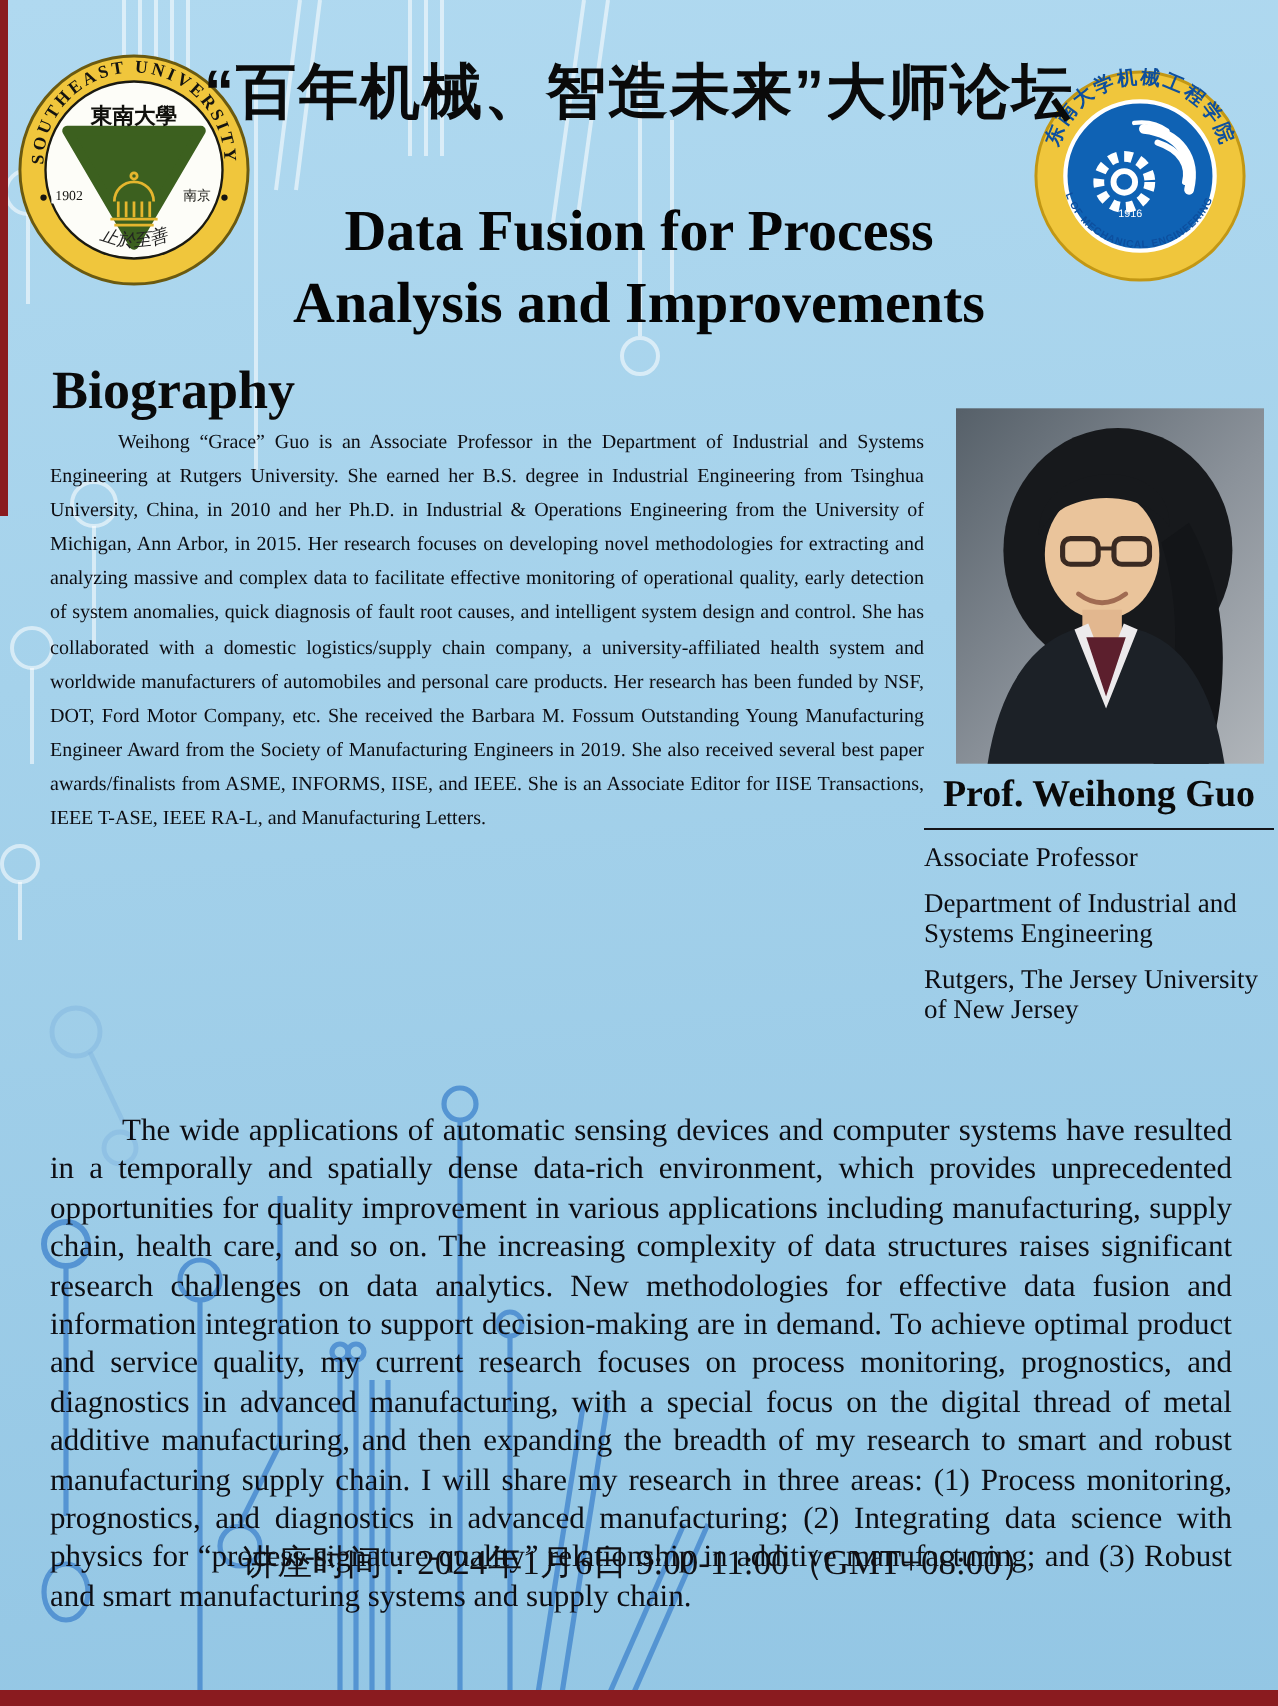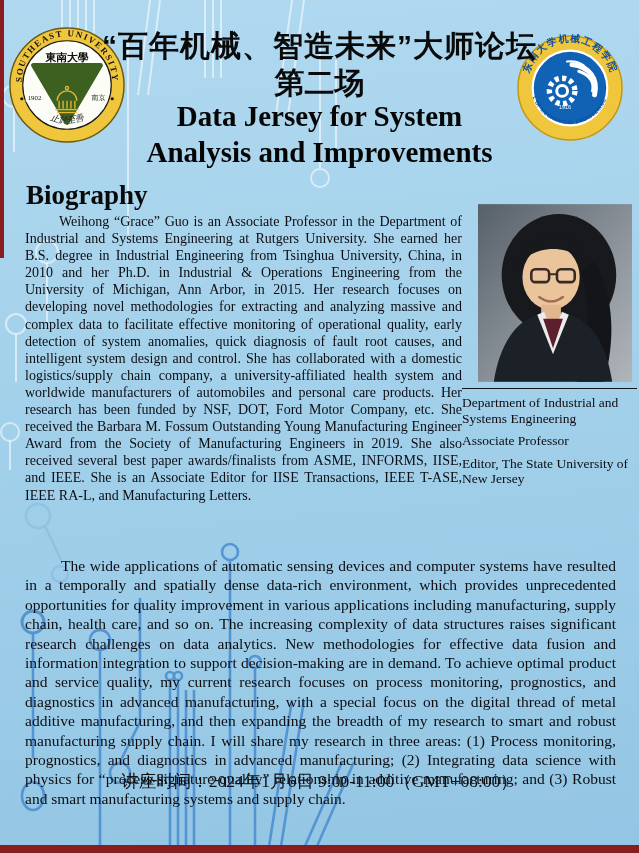--- a/index.html
+++ b/index.html
@@ -23,21 +23,21 @@
   .title-cn-2{top:63px;font-size:30px;}
   .title-en{position:absolute;left:0;width:639px;text-align:center;font-weight:bold;color:#050505;font-size:29px;}
   .title-en-1{top:100px;}
   .title-en-2{top:136px;}
 
   .section-heading{position:absolute;font-weight:bold;font-size:27px;color:#0a0a0a;}
   .bio-heading{left:26px;top:180px;}
   .abs-heading{left:26px;top:497px;}
 
   .bio-text{position:absolute;left:25px;top:213px;width:437px;
-    font-size:14px;line-height:17.1px;text-align:justify;text-indent:34px;}
+    font-size:10px;line-height:17.1px;text-align:justify;text-indent:34px;}
   .abs-text{position:absolute;left:25px;top:556px;width:591px;
     font-size:15.5px;line-height:19.4px;text-align:justify;text-indent:36px;}
 
   .speaker-col{position:absolute;left:462px;top:203px;width:175px;}
   .photo{margin-left:16px;width:154px;height:180px;display:block;}
   .speaker-name{margin-top:4px;text-align:center;font-weight:bold;font-size:19px;color:#0a0a0a;}
   .speaker-rule{margin:5px 0 6px 0;border:none;border-top:1.6px solid #15151a;}
   .speaker-line{font-size:13.5px;line-height:15.5px;margin-bottom:7px;}
 
   .event-block{position:absolute;left:0;top:768px;width:639px;text-align:center;}
@@ -162,22 +162,21 @@
         <circle cx="47" cy="58" r="13" fill="none" stroke="#ffffff" stroke-width="5.5" stroke-dasharray="4.2 3.4"></circle>
         <circle cx="47" cy="58" r="5.5" fill="none" stroke="#ffffff" stroke-width="3"></circle>
         <path d="M57,31 C75,33 84,46 80,62" fill="none" stroke="#ffffff" stroke-width="5" stroke-linecap="round"></path>
         <path d="M64,38 C76,42 80,50 78,58" fill="none" stroke="#ffffff" stroke-width="3.2" stroke-linecap="round"></path>
         <path d="M52,28 C59,27 65,29 69,32" fill="none" stroke="#ffffff" stroke-width="2.2" stroke-linecap="round"></path>
       </g>
       <text x="50" y="76" text-anchor="middle" font-size="5.5" fill="#ffffff" font-family="Liberation Sans,sans-serif">1916</text>
     </svg>
 
     <div class="title-cn title-cn-1">“百年机械、智造未来”大师论坛</div>
-    <div class="title-cn title-cn-2">第二场</div>
-    <div class="title-en title-en-1">Data Jersey for System</div>
+    <div class="title-en title-en-1">Data Fusion for Process</div>
     <div class="title-en title-en-2">Analysis and Improvements</div>
 
     <div class="section-heading bio-heading">Biography</div>
     <div class="bio-text">Weihong “Grace” Guo is an Associate Professor in the Department of Industrial and Systems Engineering at Rutgers University. She earned her B.S. degree in Industrial Engineering from Tsinghua University, China, in 2010 and her Ph.D. in Industrial &amp; Operations Engineering from the University of Michigan, Ann Arbor, in 2015. Her research focuses on developing novel methodologies for extracting and analyzing massive and complex data to facilitate effective monitoring of operational quality, early detection of system anomalies, quick diagnosis of fault root causes, and intelligent system design and control. She has collaborated with a domestic logistics/supply chain company, a university-affiliated health system and worldwide manufacturers of automobiles and personal care products. Her research has been funded by NSF, DOT, Ford Motor Company, etc. She received the Barbara M. Fossum Outstanding Young Manufacturing Engineer Award from the Society of Manufacturing Engineers in 2019. She also received several best paper awards/finalists from ASME, INFORMS, IISE, and IEEE. She is an Associate Editor for IISE Transactions, IEEE T-ASE, IEEE RA-L, and Manufacturing Letters.</div>
 
     <div class="speaker-col">
       <svg class="photo" viewBox="0 0 156 180">
         <defs>
           <linearGradient id="photoBg" x1="0" y1="0" x2="1" y2="1">
             <stop offset="0" stop-color="#566069"></stop>
@@ -192,24 +191,25 @@
         <path d="M42,64 C40,26 110,22 108,60 C96,40 52,40 42,64 Z" fill="#17191c"></path>
         <rect x="54" y="66" width="18" height="13" rx="4" fill="rgba(255,255,255,0.08)" stroke="#3a2a22" stroke-width="2.6"></rect>
         <rect x="80" y="66" width="18" height="13" rx="4" fill="rgba(255,255,255,0.08)" stroke="#3a2a22" stroke-width="2.6"></rect>
         <line x1="72" y1="71" x2="80" y2="71" stroke="#3a2a22" stroke-width="2"></line>
         <path d="M62,94 Q74,103 86,94" fill="none" stroke="#a06b52" stroke-width="2.4" stroke-linecap="round"></path>
         <rect x="64" y="102" width="20" height="18" fill="#e2b78f"></rect>
         <path d="M16,180 C22,140 40,118 60,112 L76,120 L92,112 C114,118 130,140 136,180 Z" fill="#1c2127"></path>
         <path d="M60,112 L76,152 L92,112 L85,109 L76,132 L67,109 Z" fill="#eceaec"></path>
         <path d="M66,116 L76,146 L86,116 Z" fill="#5c1f2d"></path>
       </svg>
+      <div class="speaker-name">Prof. Weihong Guo</div>
       <hr class="speaker-rule">
+      <div class="speaker-line">Associate Professor</div>
       <div class="speaker-line">Department of Industrial and Systems Engineering</div>
-      <div class="speaker-line">Associate Professor</div>
-      <div class="speaker-line">Editor, The State University of New Jersey</div>
+      <div class="speaker-line">Rutgers, The Jersey University of New Jersey</div>
     </div>
 
     <div class="abs-text">The wide applications of automatic sensing devices and computer systems have resulted in a temporally and spatially dense data-rich environment, which provides unprecedented opportunities for quality improvement in various applications including manufacturing, supply chain, health care, and so on. The increasing complexity of data structures raises significant research challenges on data analytics. New methodologies for effective data fusion and information integration to support decision-making are in demand. To achieve optimal product and service quality, my current research focuses on process monitoring, prognostics, and diagnostics in advanced manufacturing, with a special focus on the digital thread of metal additive manufacturing, and then expanding the breadth of my research to smart and robust manufacturing supply chain. I will share my research in three areas: (1) Process monitoring, prognostics, and diagnostics in advanced manufacturing; (2) Integrating data science with physics for “process-signature-quality” relationship in additive manufacturing; and (3) Robust and smart manufacturing systems and supply chain.</div>
 
     <div class="event-block">
       <div class="event-line">讲座时间：2024年1月6日 9:00-11:00（GMT+08:00）</div>
     </div>
 
   </div>
 </div>

